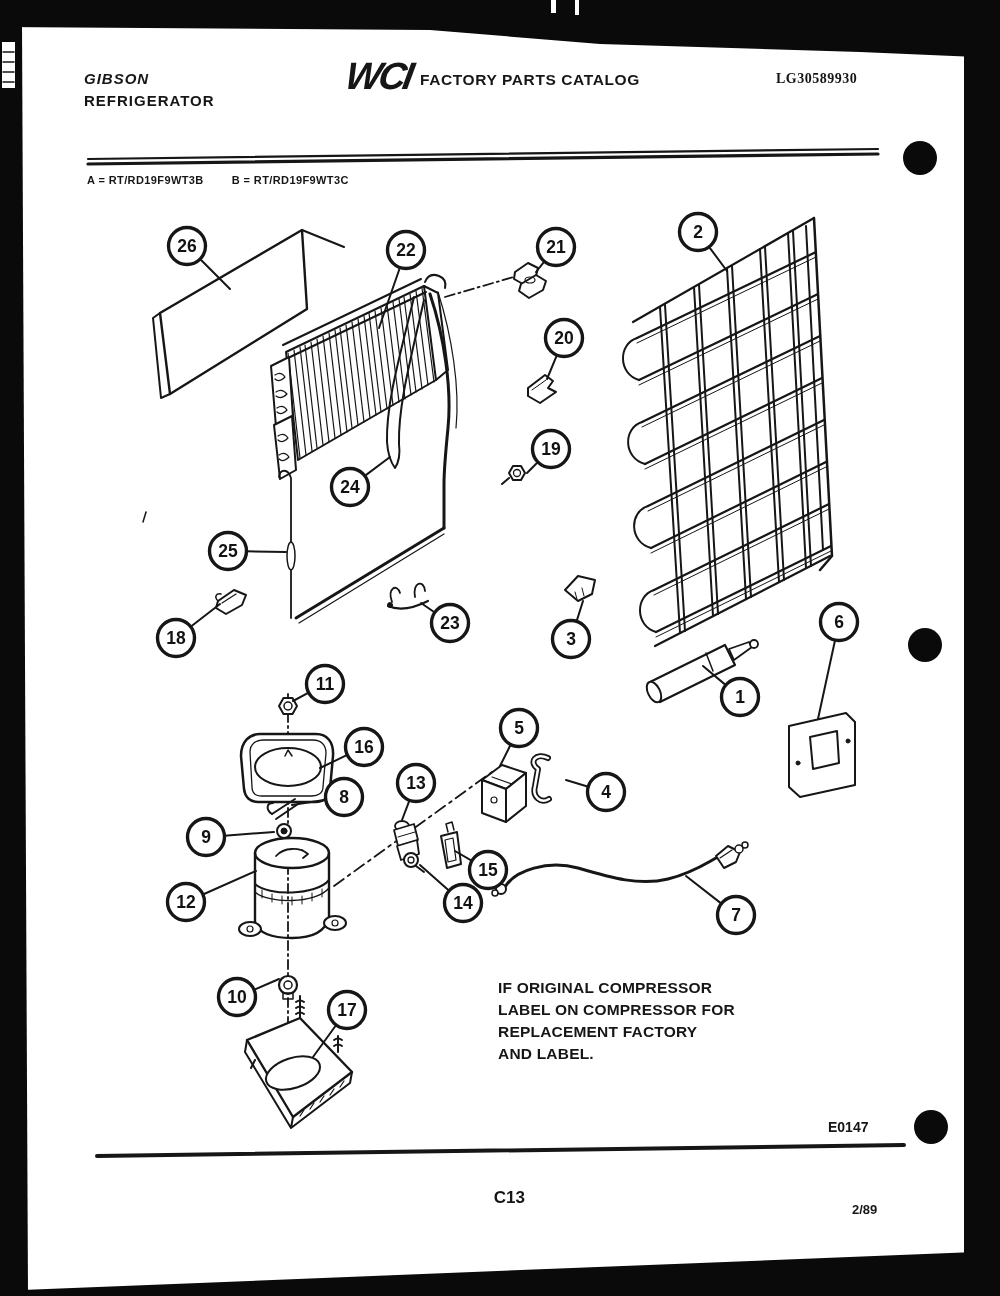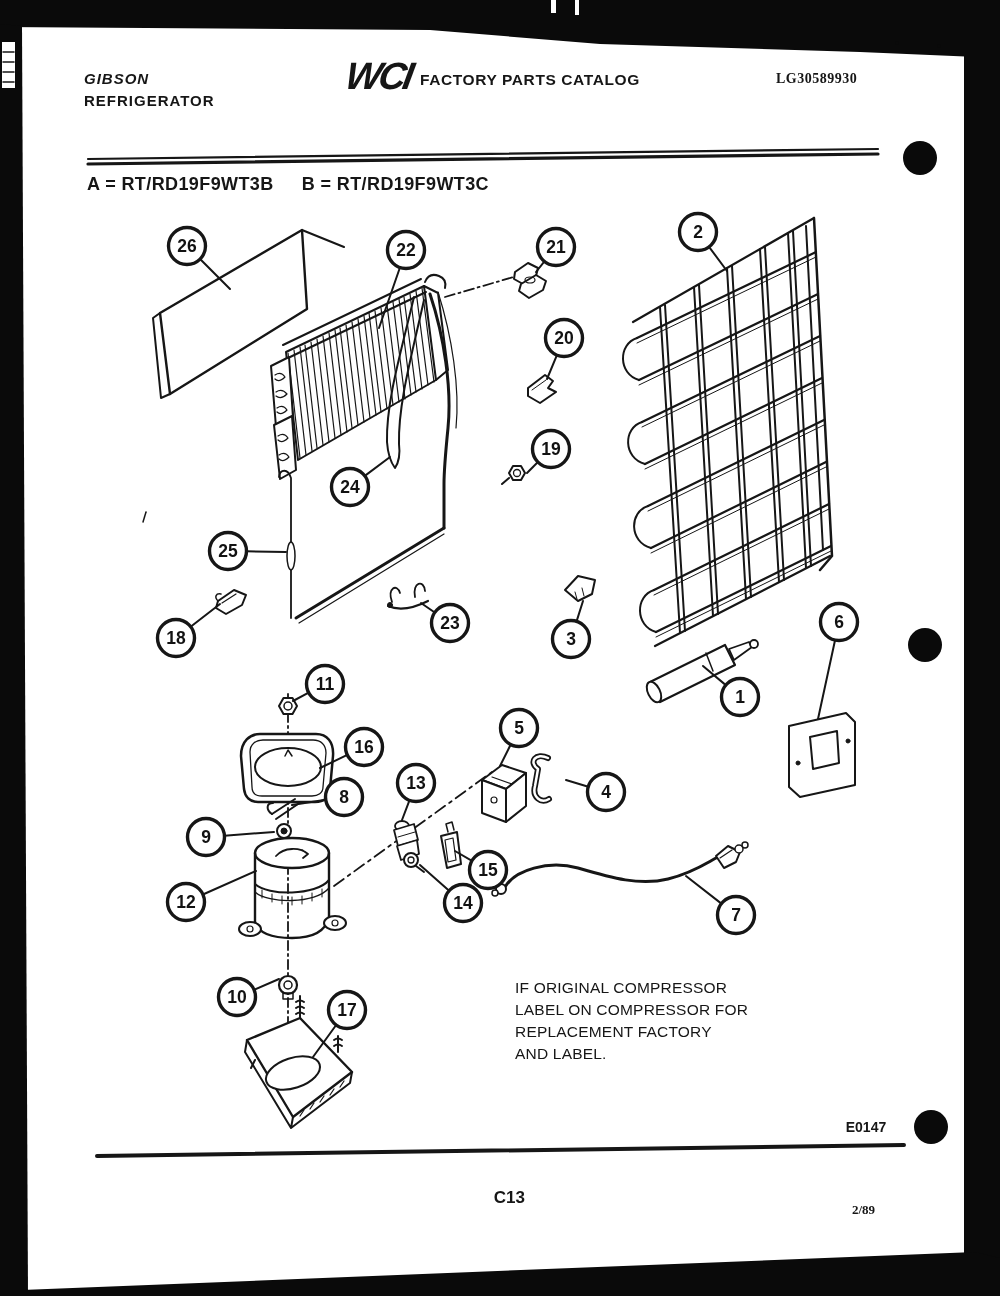--- a/index.html
+++ b/index.html
@@ -6,26 +6,26 @@
   .page{position:relative;width:1000px;height:1296px;background:#ffffff;overflow:hidden;
         font-family:"Liberation Sans",sans-serif;color:#141414;}
   .abs{position:absolute;}
   .txt{font-weight:900;color:#161616;white-space:nowrap;}
   .brand1{left:84px;top:70px;font-size:15px;letter-spacing:1px;font-style:italic;}
   .brand2{left:84px;top:92px;font-size:15px;letter-spacing:1px;}
   .wci{left:346px;top:55px;font-size:38px;font-style:italic;letter-spacing:-3px;
        transform:skewX(-10deg);font-weight:900;}
   .cattitle{left:420px;top:71px;font-size:15.5px;letter-spacing:0.6px;}
   .catnum{left:776px;top:71px;font-size:14px;letter-spacing:0.5px;font-family:Liberation Serif, serif;}
-  .models{left:87px;top:174px;font-size:18px;letter-spacing:0.4px;}
+  .models{left:87px;top:174px;font-size:11px;letter-spacing:0.4px;}
   .models span{margin-right:28px;}
-  .note{left:515px;top:977px;font-size:15.5px;line-height:22px;letter-spacing:0.2px;font-weight:400;}
-  .figcode{left:828px;top:1119px;width:76px;text-align:center;font-size:14px;}
+  .note{left:498px;top:977px;font-size:15.5px;line-height:22px;letter-spacing:0.2px;font-weight:700;}
+  .figcode{left:828px;top:1119px;width:76px;text-align:left;font-size:14px;}
   .pageno{left:455px;top:1188px;width:70px;text-align:right;font-size:17px;}
-  .revdate{left:852px;top:1202px;font-size:13px;font-family:Liberation Serif, serif;}
+  .revdate{left:852px;top:1202px;font-size:13px;}
   svg{position:absolute;left:0;top:0;}
   svg *{stroke-linecap:round;stroke-linejoin:round;}
   .ink{stroke:#161616;fill:none;}
   .inkf{stroke:#161616;fill:#161616;}
   .wf{stroke:#161616;fill:#ffffff;}
   .blk{fill:#0a0a0a;stroke:none;}
   .wht{fill:#ffffff;stroke:none;}
   .co-circle{fill:#ffffff;stroke:#161616;stroke-width:3.4;}
   .co-num{font-family:"Liberation Sans",sans-serif;font-size:17.5px;font-weight:900;
           fill:#121212;text-anchor:middle;}

